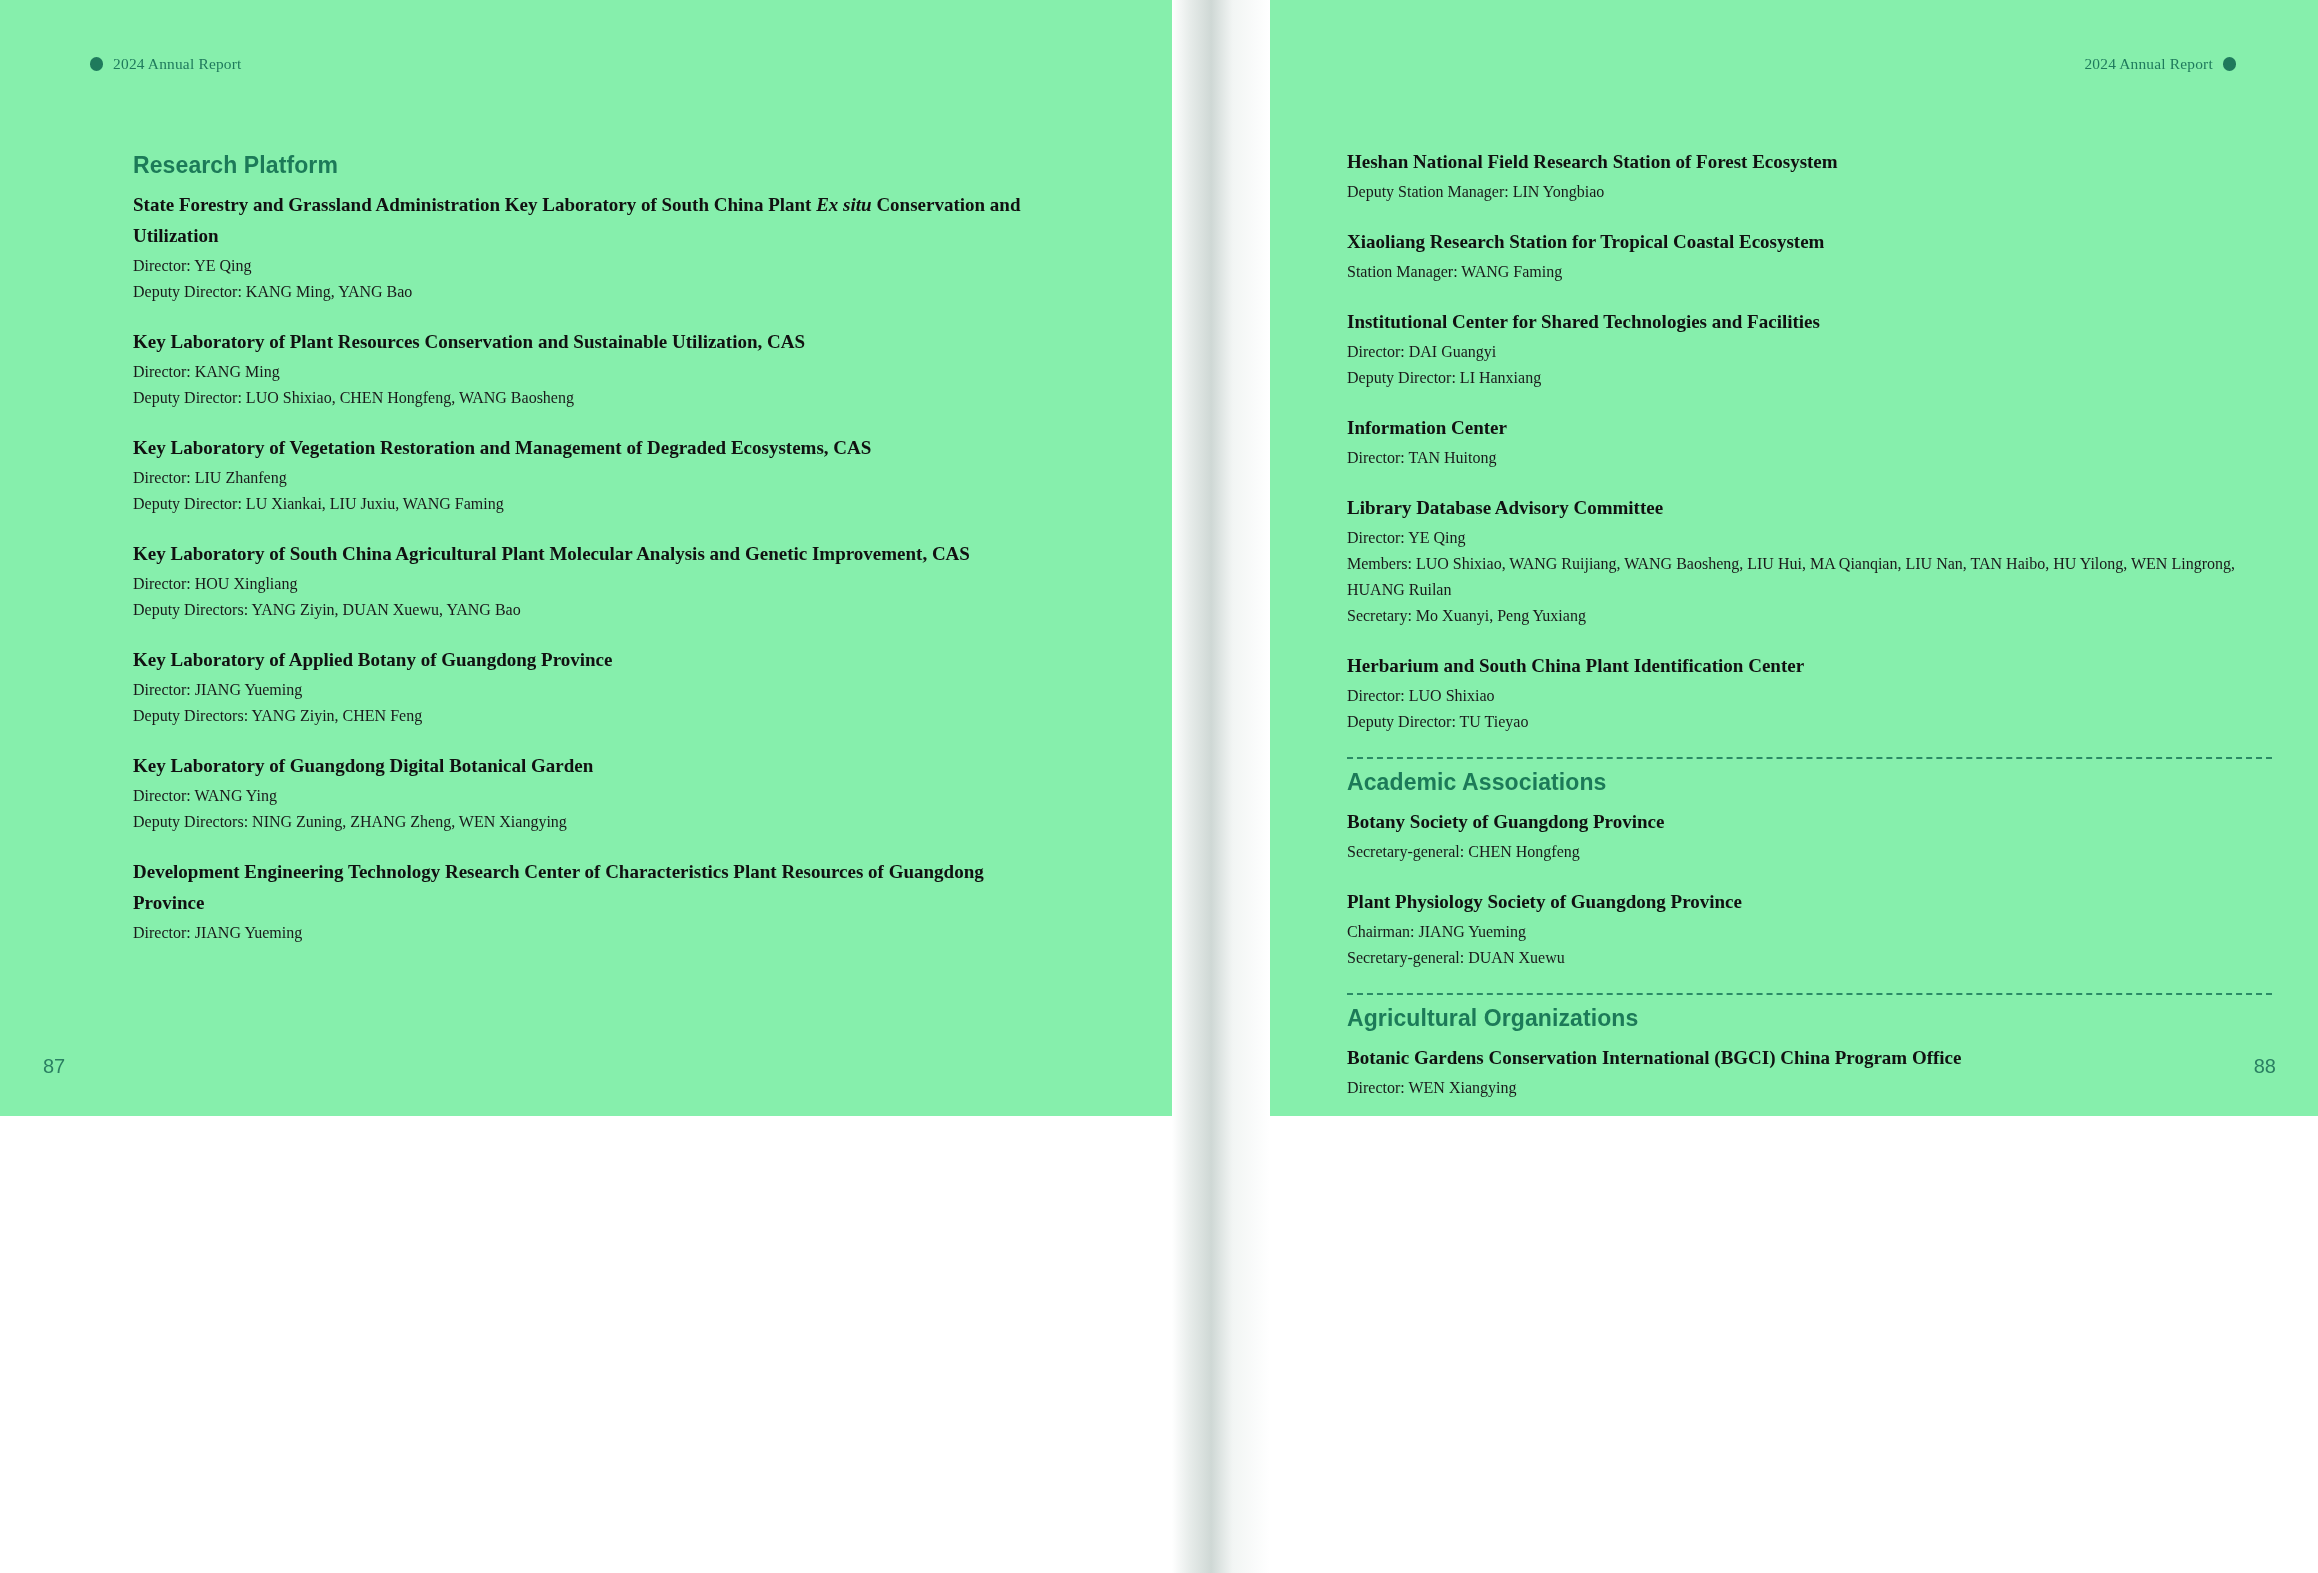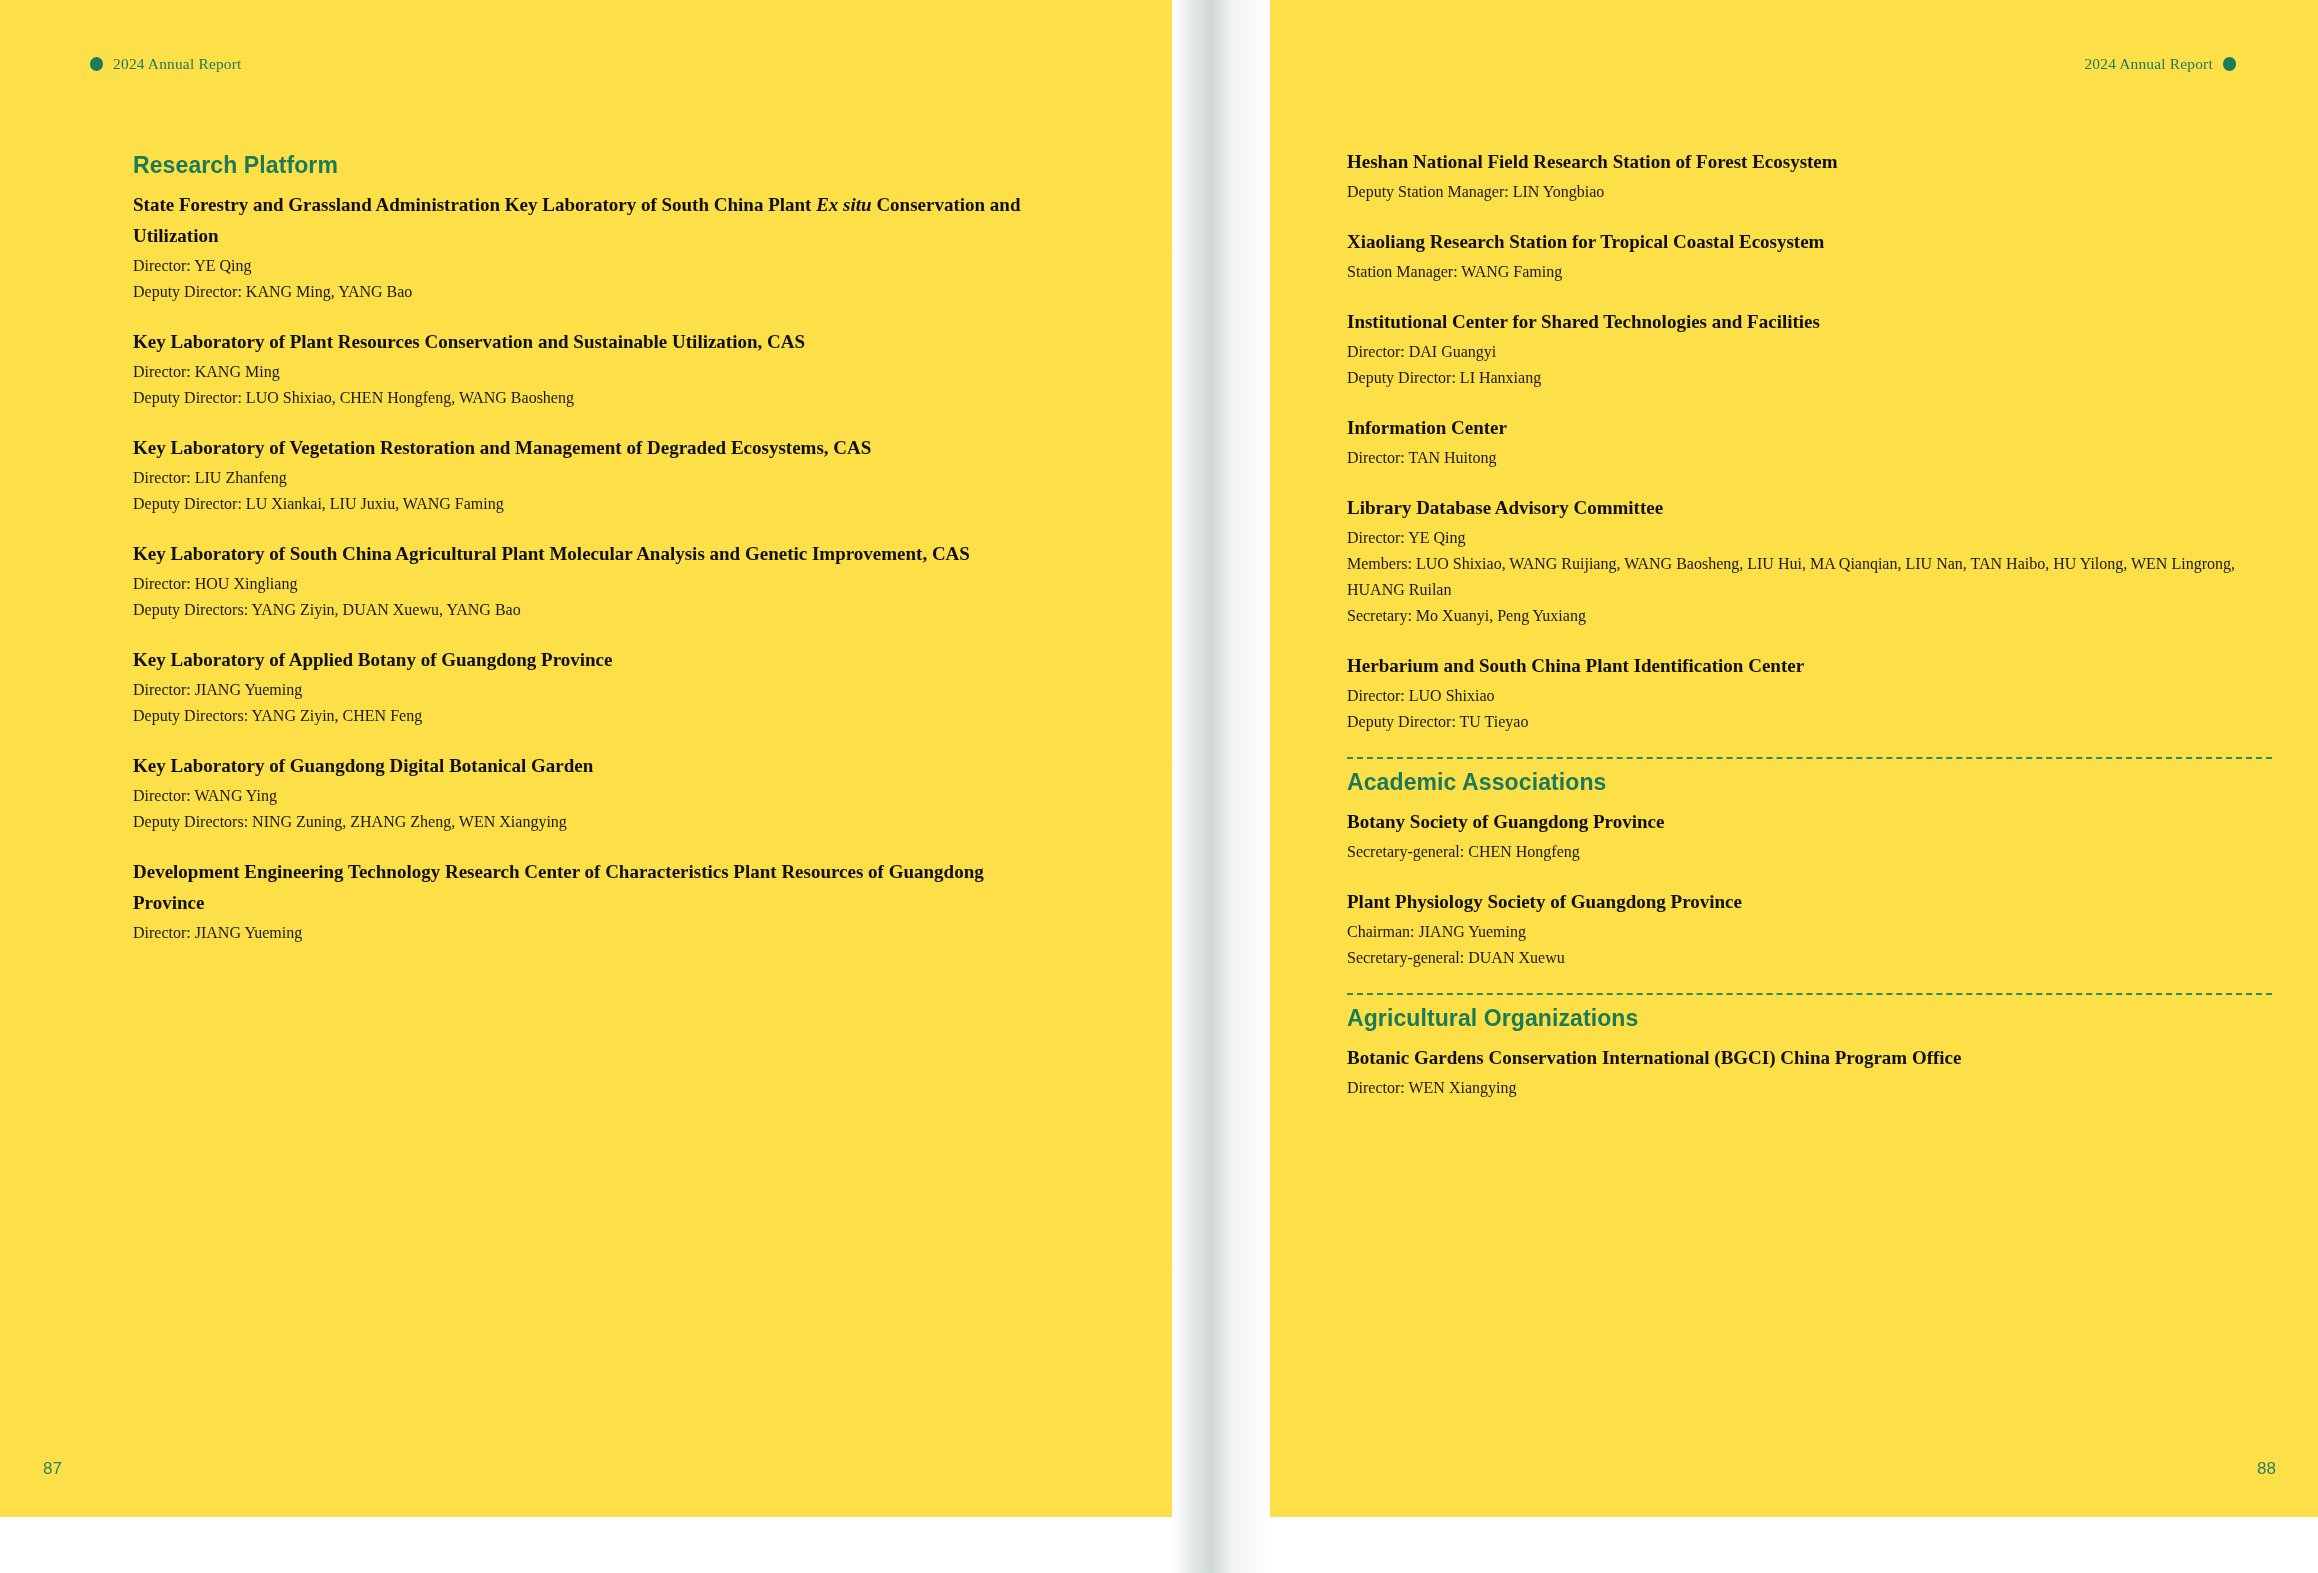--- a/index.html
+++ b/index.html
@@ -15,22 +15,22 @@
     overflow: hidden;
   }
   .spread {
     display: flex;
     width: 2319px;
     height: 1574px;
     position: relative;
   }
   .page {
     position: relative;
-    height: 1517px;
-    background: #fde047;
+    height: 1116px;
+    background: #86efac;
     box-sizing: border-box;
   }
   .page-left {
     width: 1172px;
     padding: 0;
   }
   .gutter {
     width: 98px;
     height: 1574px;
     background: linear-gradient(to right, #ffffff 0%, #e7ecea 18%, #cfd8d5 40%, #f2f5f4 62%, #ffffff 100%);
@@ -106,21 +106,21 @@
   .divider {
     border: 0;
     border-top: 2.1px dashed #2c8a66;
     margin: 18px 0 9.8px 0;
     height: 0;
   }
   .folio {
     position: absolute;
     bottom: 38px;
     font-family: "Liberation Sans", sans-serif;
-    font-size: 17px;
+    font-size: 20px;
     color: #2b7f62;
   }
   .folio.left { left: 43px; }
   .folio.right { right: 43px; }
 </style>
 </head>
 <body>
 
 <div class="spread">
 

